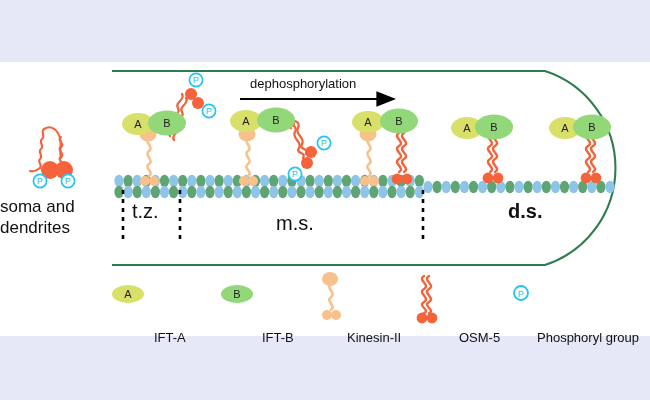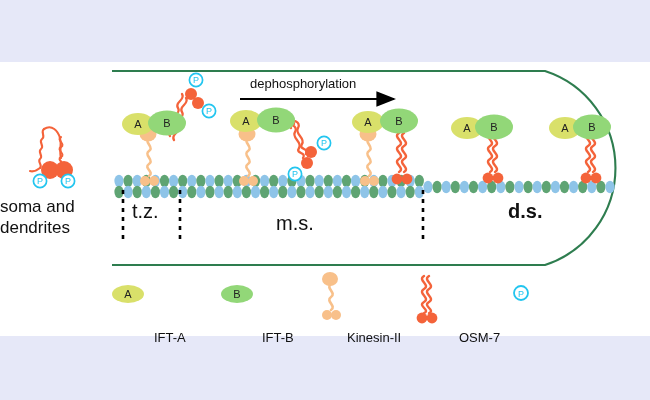--- a/index.html
+++ b/index.html
@@ -405,15 +405,16 @@
   <div class="txt" id="label-soma">soma and dendrites</div>
   <div class="txt" id="label-dephos">dephosphorylation</div>
 
   <div class="txt region-label" id="region-tz">t.z.</div>
   <div class="txt region-label" id="region-ms">m.s.</div>
   <div class="txt region-label" id="region-ds">d.s.</div>
 
   <div class="txt legend-text" id="legend-text-0">IFT-A</div>
   <div class="txt legend-text" id="legend-text-1">IFT-B</div>
   <div class="txt legend-text" id="legend-text-2">Kinesin-II</div>
-  <div class="txt legend-text" id="legend-text-3">OSM-7</div>
+  <div class="txt legend-text" id="legend-text-3">OSM-5</div>
+  <div class="txt legend-text" id="legend-text-4">Phosphoryl group</div>
 
 </div>
 
 </body></html>

